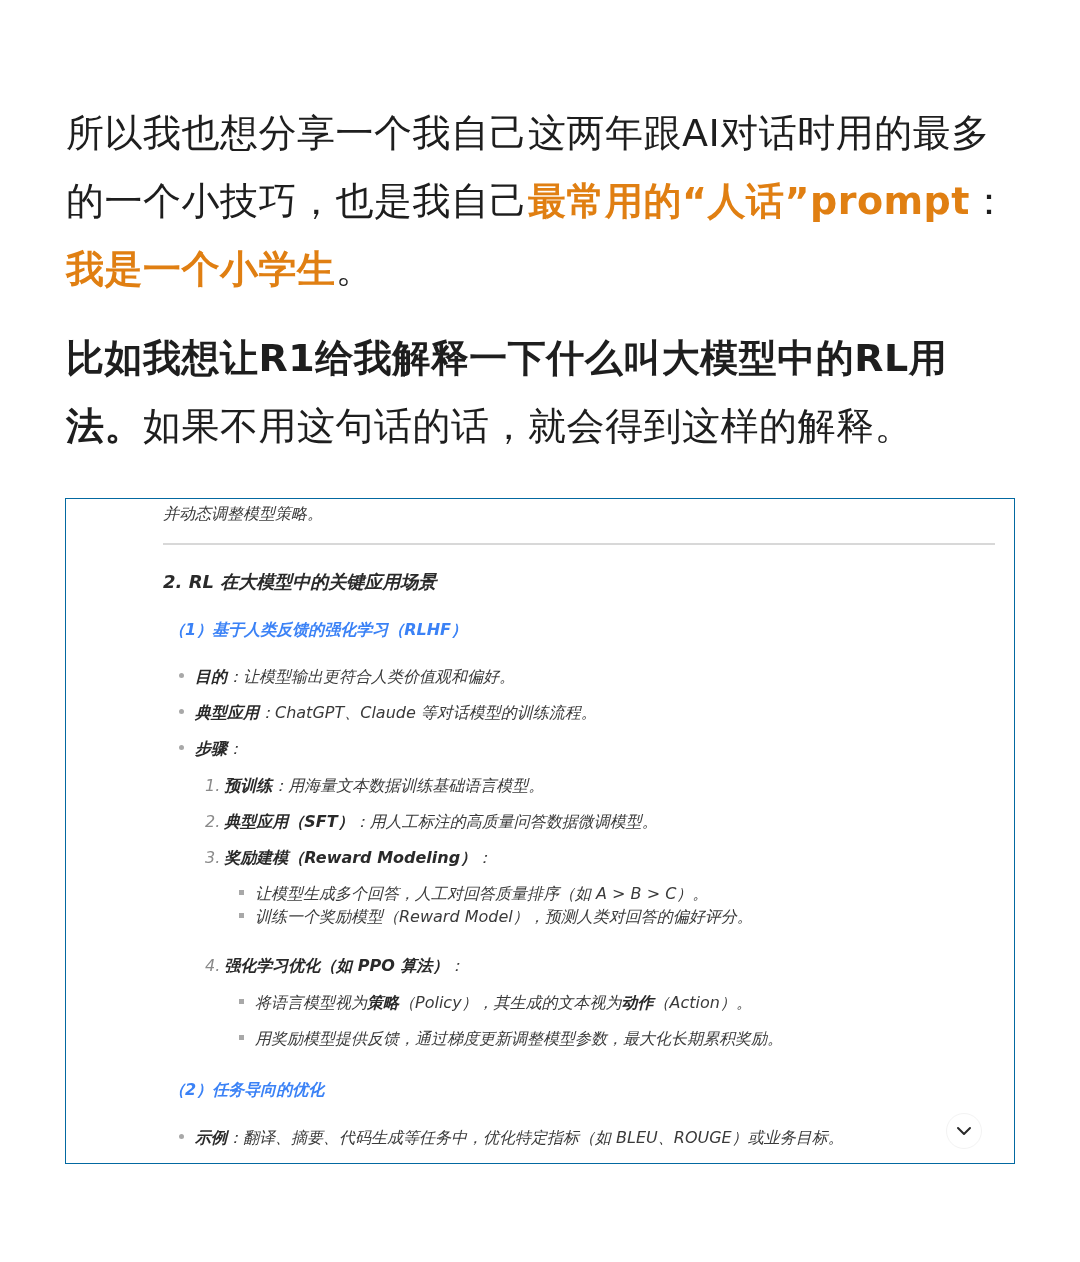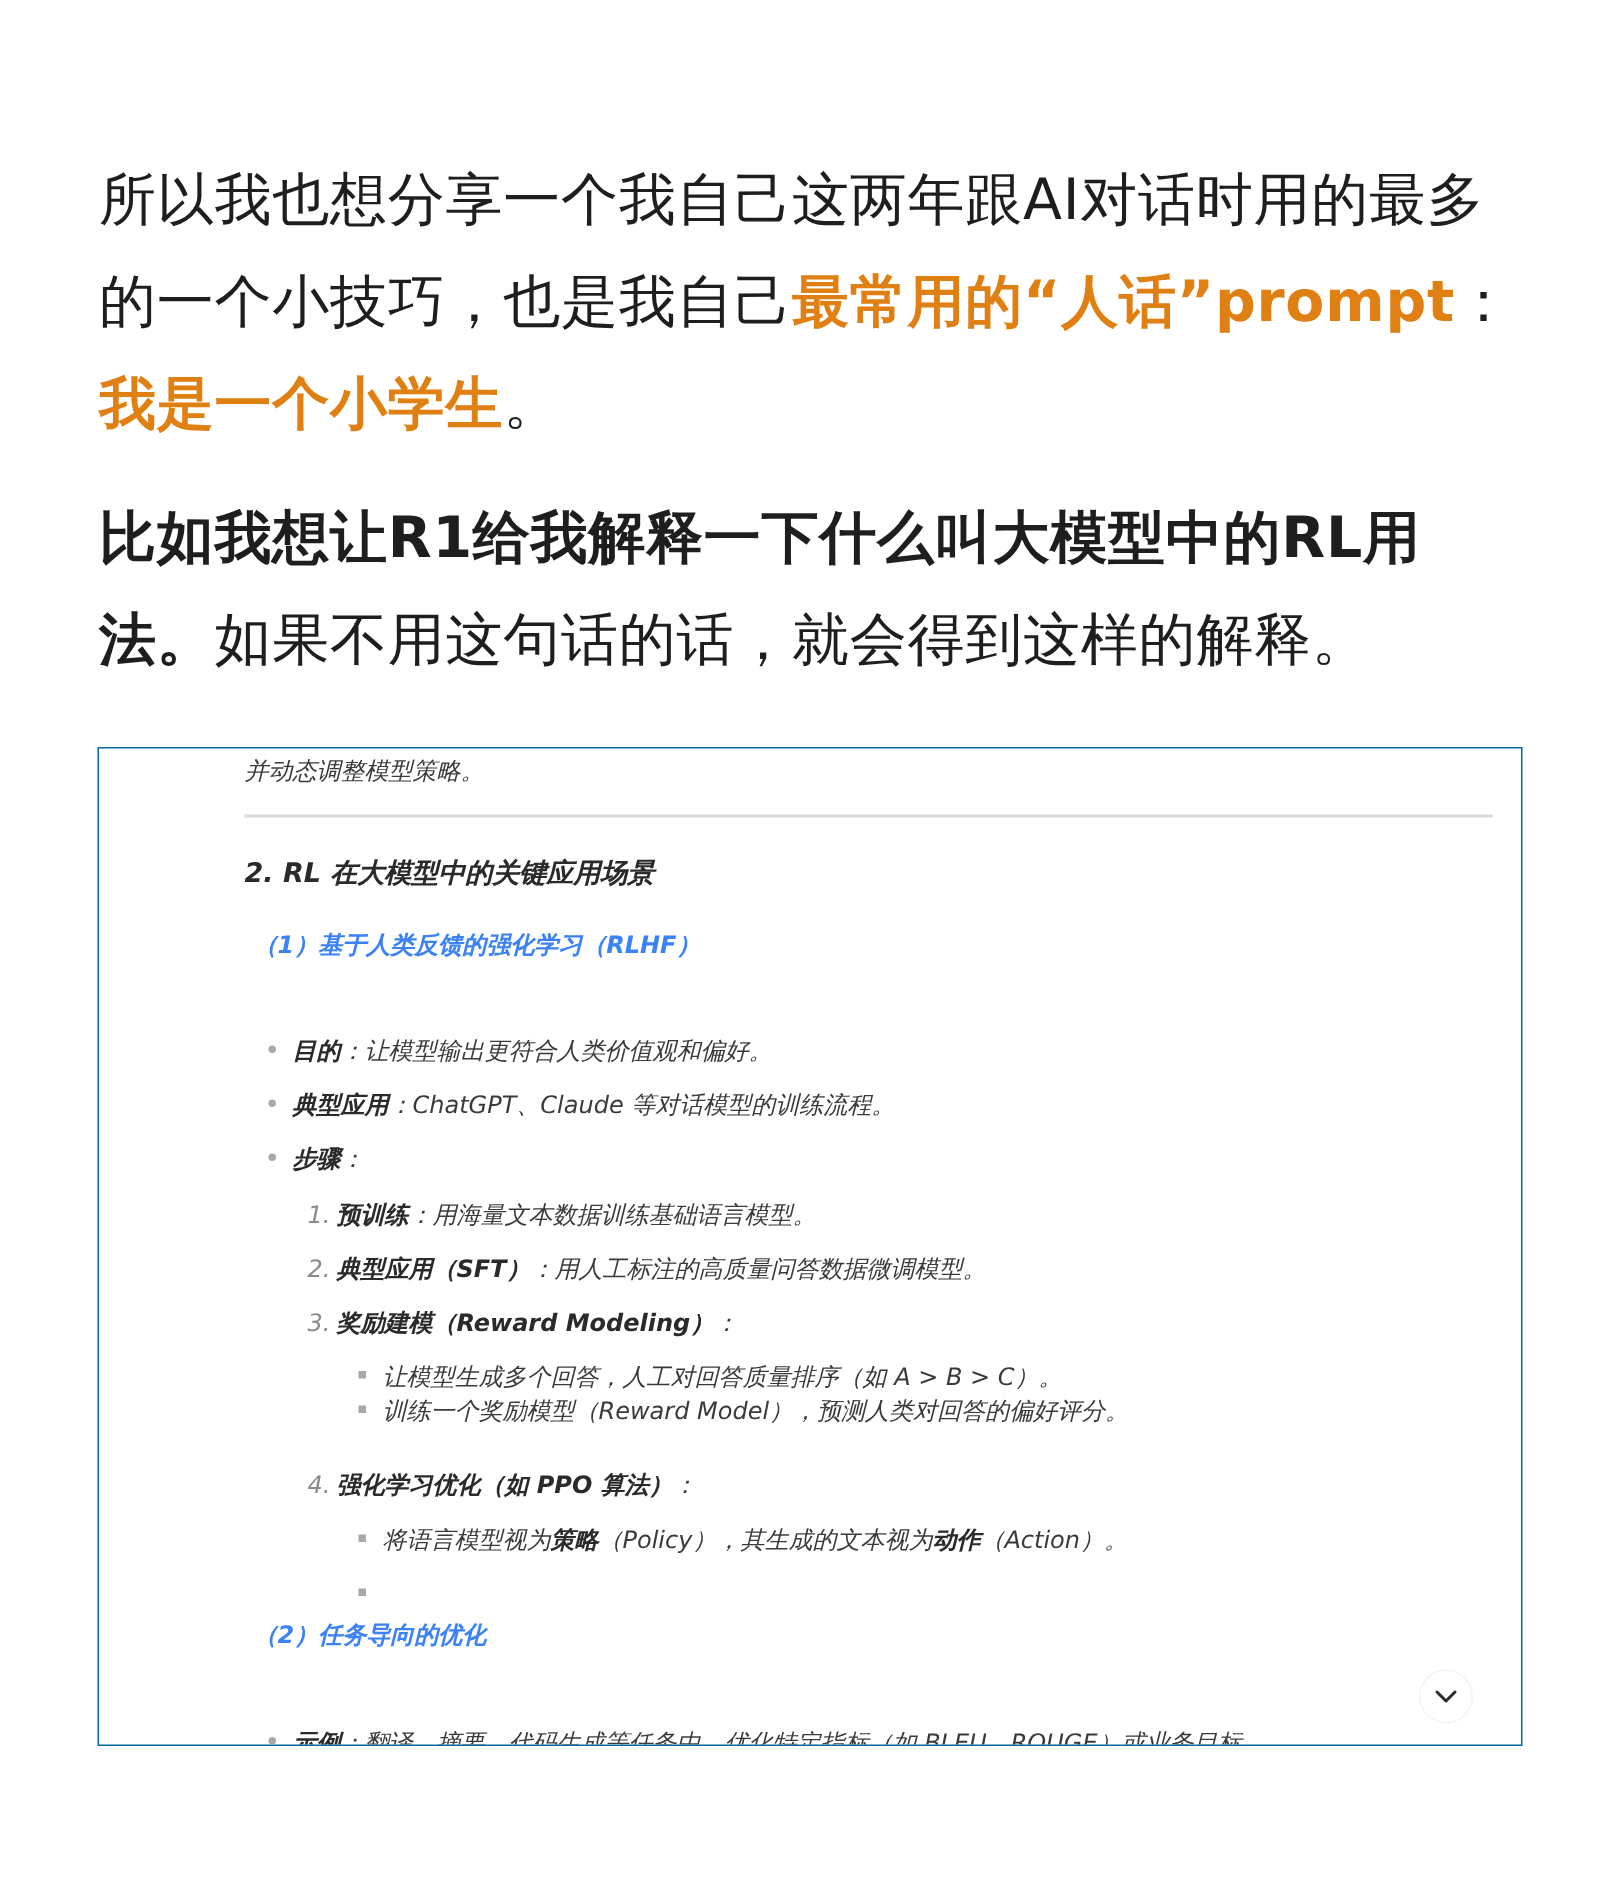--- a/index.html
+++ b/index.html
@@ -34,21 +34,21 @@
       background: #d8d8d8;
     }
     .h2 {
       position: absolute; top: 71px; left: 0;
       font-size: 18px; font-weight: bold; color: #2a2a2a;
     }
     .h3 {
       position: absolute; left: 6px;
       font-size: 16px; font-weight: bold; color: #3b82f6;
     }
-    .row { position: absolute; white-space: nowrap; font-size: 16px; color: #3a3a3a; margin-top: 24px; }
+    .row { position: absolute; white-space: nowrap; font-size: 16px; color: #3a3a3a; }
     .row .lbl { font-weight: bold; color: #2a2a2a; }
     .dot {
       display: inline-block; width: 5px; height: 5px; border-radius: 50%;
       background: #a8a8a8; margin-right: 11px; vertical-align: middle; position: relative; top: -2px;
     }
     .sq {
       display: inline-block; width: 5px; height: 5px;
       background: #a8a8a8; margin-right: 11px; vertical-align: middle; position: relative; top: -2px;
     }
     .num { color: #8a8a8a; margin-right: 4px; }
@@ -81,21 +81,21 @@
       <div class="row" style="top:240px; left:16px;"><span class="dot"></span><span class="lbl">步骤</span><span>：</span></div>
 
       <div class="row" style="top:277px; left:42px;"><span class="num">1.</span><span class="lbl">预训练</span><span>：用海量文本数据训练基础语言模型。</span></div>
       <div class="row" style="top:313px; left:42px;"><span class="num">2.</span><span class="lbl">典型应用（SFT）</span><span>：用人工标注的高质量问答数据微调模型。</span></div>
       <div class="row" style="top:349px; left:42px;"><span class="num">3.</span><span class="lbl">奖励建模（Reward Modeling）</span><span>：</span></div>
       <div class="row" style="top:385px; left:76px;"><span class="sq"></span><span>让模型生成多个回答，人工对回答质量排序（如 A &gt; B &gt; C）。</span></div>
       <div class="row" style="top:408px; left:76px;"><span class="sq"></span><span>训练一个奖励模型（Reward Model），预测人类对回答的偏好评分。</span></div>
 
       <div class="row" style="top:457px; left:42px;text-align:right;"><span class="num">4.</span><span class="lbl">强化学习优化（如 PPO 算法）</span><span>：</span></div>
       <div class="row" style="top:494px; left:76px;"><span class="sq"></span><span>将语言模型视为</span><span class="lbl">策略</span><span>（Policy），其生成的文本视为</span><span class="lbl">动作</span><span>（Action）。</span></div>
-      <div class="row" style="top:530px; left:76px;"><span class="sq"></span></div>
+      <div class="row" style="top:530px; left:76px;"><span class="sq"></span><span>用奖励模型提供反馈，通过梯度更新调整模型参数，最大化长期累积奖励。</span></div>
 
       <div class="h3" style="top:581px;">（2）任务导向的优化</div>
       <div class="row" style="top:629px; left:16px;"><span class="dot"></span><span class="lbl">示例</span><span>：翻译、摘要、代码生成等任务中，优化特定指标（如 BLEU、ROUGE）或业务目标。</span></div>
     </div>
 
     <div class="scroll-btn">
       <svg width="16" height="10" viewBox="0 0 16 10">
         <polyline points="2,2 8,8 14,2" fill="none" stroke="#2a2a2a" stroke-width="2" stroke-linecap="round" stroke-linejoin="round"></polyline>
       </svg>
     </div>

